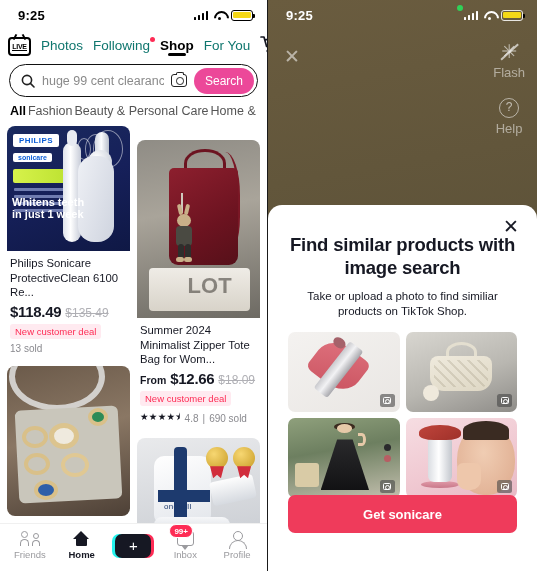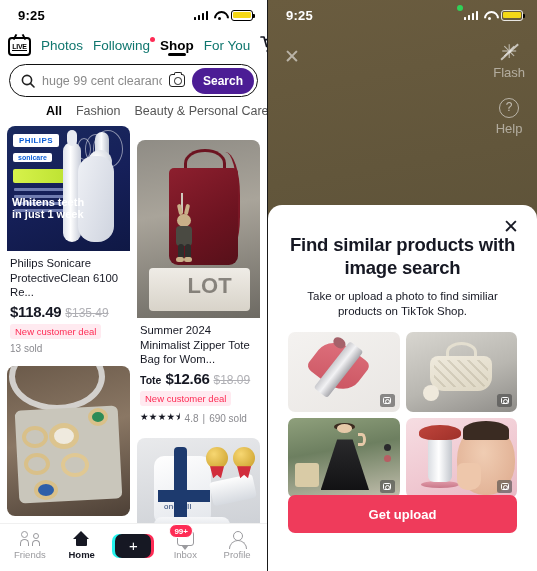--- a/index.html
+++ b/index.html
@@ -74,26 +74,26 @@
   .searchwrap { padding: 3px 9px 7px; }
   .searchbar {
     display:flex; align-items:center; gap:7px; border:1.6px solid #111;
     border-radius: 22px; height: 33px; padding: 0 3px 0 11px; background:#fff;
   }
   .search-q { flex:1; font-size:12.5px; color:#8a8a8a; white-space:nowrap; overflow:hidden; }
   .cam-ico { width:16px; height:13px; border:1.5px solid #222; border-radius:3px; position:relative; flex:none; }
   .cam-ico::before { content:""; position:absolute; left:4.2px; top:2.4px; width:5.5px; height:5.5px; border:1.4px solid #222; border-radius:50%; }
   .cam-ico::after { content:""; position:absolute; left:4px; top:-3.3px; width:6px; height:2.6px; background:#fff; border:1.5px solid #222; border-bottom:none; border-radius:2px 2px 0 0; }
   .search-btn {
-    background:#4c1d95; color:#fff; font-size:12px; font-weight:bold;
+    background:#ec4899; color:#fff; font-size:12px; font-weight:normal;
     border-radius:18px; padding:6px 11px; border:none; cursor:pointer;
   }
 
   
-  .cats { display:flex; gap:14px; padding: 0 10px 8px; font-size:12.5px; color:#555; white-space:nowrap; overflow:hidden;margin-left:36px; }
+  .cats { display:flex; gap:2px; padding: 0 10px 8px; font-size:12.5px; color:#555; white-space:nowrap; overflow:hidden; }
   .cats .c.active { color:#000; font-weight:bold; }
 
   
   .grid { display:flex; gap:7px; padding: 0 7px; }
   .col { flex:1; display:flex; flex-direction:column; gap:8px; }
   .col.right { margin-top: 14px; }
   .card { background:#fff; border-radius:8px; overflow:hidden; box-shadow:0 0 0 0 transparent; }
   .ptitle { font-size:11.3px; line-height:1.3; color:#161823; padding:5px 3px 1px; }
   .prow { display:flex; align-items:baseline; gap:4px; padding:2px 3px 0; }
   .pfrom { font-size:10.5px; font-weight:bold; color:#161823; }
@@ -453,21 +453,21 @@
               <div class="torso"></div>
               <div class="leg l"></div>
               <div class="leg r"></div>
               <div class="foot l"></div>
               <div class="foot r"></div>
             </div>
             <div class="plate"></div>
           </div>
           <div class="ptitle">Summer 2024 Minimalist Zipper Tote Bag for Wom...</div>
           <div class="prow">
-            <span class="pfrom">Tote</span>
+            <span class="pfrom">From</span>
             <span class="pprice">$12.66</span>
             <span class="pold">$18.09</span>
           </div>
           <span class="deal">New customer deal</span>
           <div class="rating">
             <span class="stars">★★★★⯨</span>
             <span>4.8</span>
             <span>|</span>
             <span>690 sold</span>
           </div>
@@ -595,16 +595,16 @@
           <div class="face"></div>
           <div class="stand"></div>
           <div class="wand"></div>
           <div class="hand2"></div>
           <div class="tile-badge">
               <i></i>
             </div>
         </div>
       </div>
 
-      <button class="cta">Get upload</button>
+      <button class="cta">Get sonicare</button>
     </div>
   </div>
 </div>
 
 </body></html>

